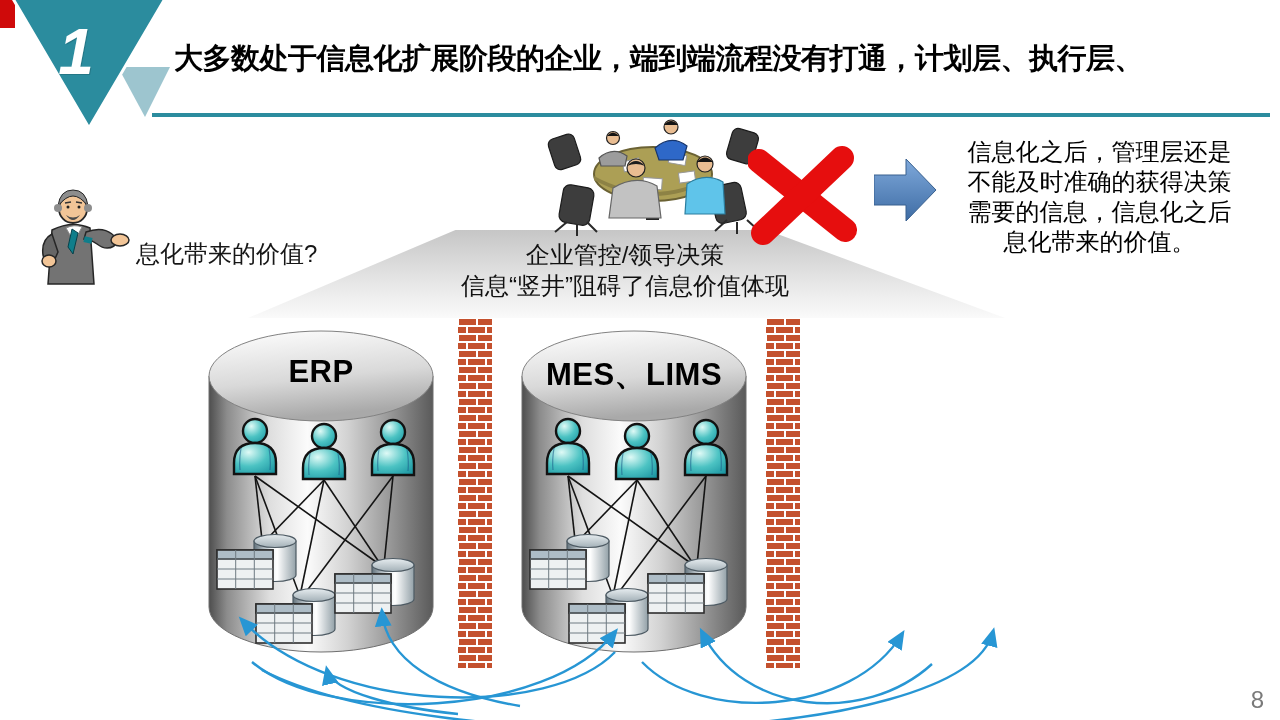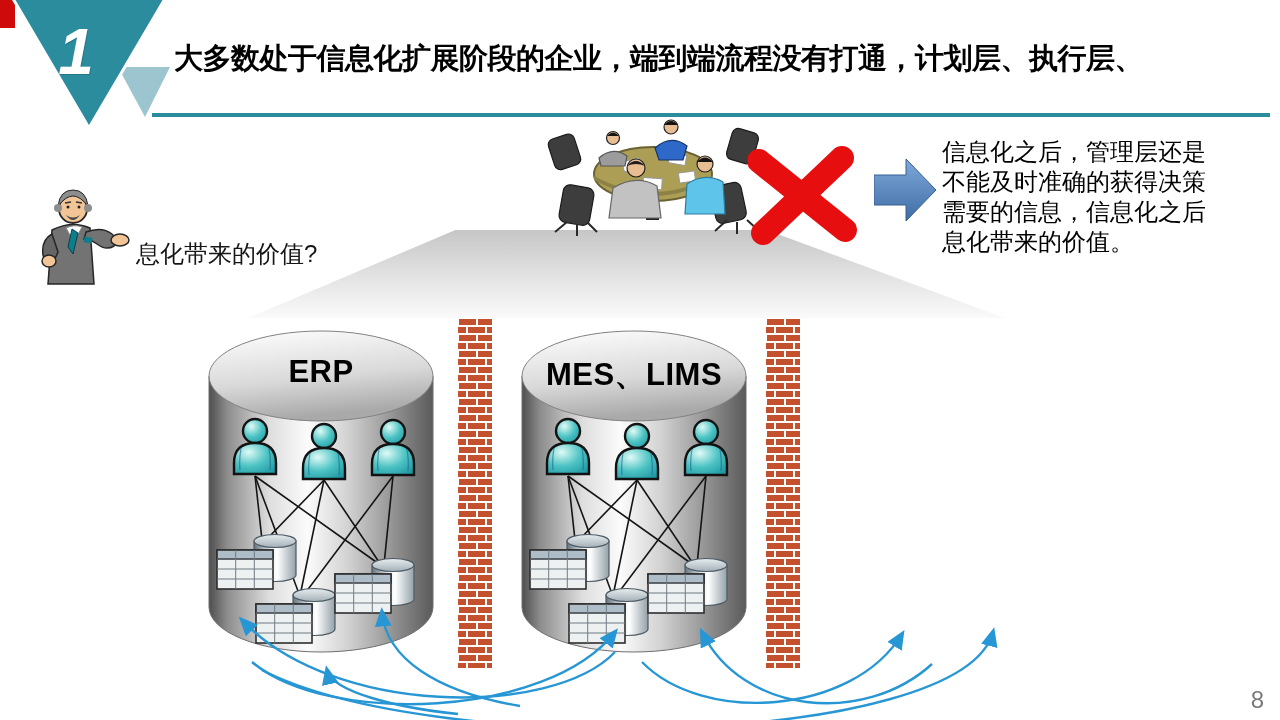--- a/index.html
+++ b/index.html
@@ -21,21 +21,21 @@
   .question-text{left:136px;top:238px;font-size:24px;color:#161616;z-index:4;}
   
   .beam{
     left:248px;top:230px;width:757px;height:88px;z-index:1;
     clip-path:polygon(27.4% 0%,68.5% 0%,100% 100%,0% 100%);
     background:linear-gradient(180deg,#c6c6c6 0%,#e9e9e9 65%,#fafafa 100%);
   }
   .center-caption{left:400px;top:239px;width:450px;text-align:center;z-index:4;}
   .center-caption div{font-size:24px;color:#111;line-height:31px;white-space:nowrap;}
   
-  .right-note{left:942px;top:137px;width:315px;z-index:4;}
+  .right-note{left:942px;top:137px;width:315px;z-index:4;text-align:center;}
   .right-note div{font-size:24px;color:#000;line-height:30px;white-space:nowrap;}
   
   .silo{top:330px;width:232px;height:325px;z-index:10;}
   .silo-label{
     position:absolute;top:24px;left:0;width:100%;text-align:center;
     font-size:31px;font-weight:bold;color:#000;letter-spacing:.5px;z-index:11;
   }
   .wall{top:318px;width:34px;height:350px;z-index:9;}
   .flow-layer{left:0;top:0;width:1280px;height:720px;z-index:30;pointer-events:none;}
   .page-number{right:16px;bottom:6px;font-size:24px;color:#7a7a7a;z-index:5;}
@@ -152,20 +152,24 @@
     <circle cx="36" cy="26" r="4" fill="#8d8d8d"></circle>
       <circle cx="66" cy="26" r="4" fill="#8d8d8d"></circle>
     <circle cx="46" cy="25" r="1.5" fill="#222"></circle>
       <circle cx="57" cy="25" r="1.5" fill="#222"></circle>
     <path d="M43,21 L49,20 M54,20 L60,21" stroke="#333" stroke-width="1.4" fill="none"></path>
     <path d="M44,33 Q51,38 58,33 Q51,43 44,33 Z" fill="#4a4a4a"></path>
   </svg>
   <div class="abs question-text">息化带来的价值?</div>
 
   <div class="abs beam"></div>
+  <div class="abs center-caption">
+    <div>企业管控/领导决策</div>
+    <div>信息“竖井”阻碍了信息价值体现</div>
+  </div>
 
   <svg class="abs" style="left:533px;top:114px;z-index:4" width="245" height="122" viewBox="0 0 245 122">
     <g fill="#3d3d3d" stroke="#1c1c1c" stroke-width="1.2">
       <rect x="18" y="22" width="27" height="32" rx="6" transform="rotate(-18 31 38)"></rect>
       <rect x="196" y="16" width="27" height="32" rx="6" transform="rotate(16 209 32)"></rect>
       <rect x="28" y="72" width="31" height="38" rx="7" transform="rotate(10 43 91)"></rect>
       <rect x="180" y="70" width="31" height="38" rx="7" transform="rotate(-12 195 89)"></rect>
     </g>
     <path d="M34,108 l-12,10 M44,110 l0,12 M54,108 l10,10 M194,106 l-12,11 M204,108 l0,12 M214,106 l11,10" stroke="#2a2a2a" stroke-width="2" fill="none"></path>
     <ellipse cx="120" cy="60" rx="59" ry="27" fill="#AC9F55" stroke="#6b6234" stroke-width="2"></ellipse>

